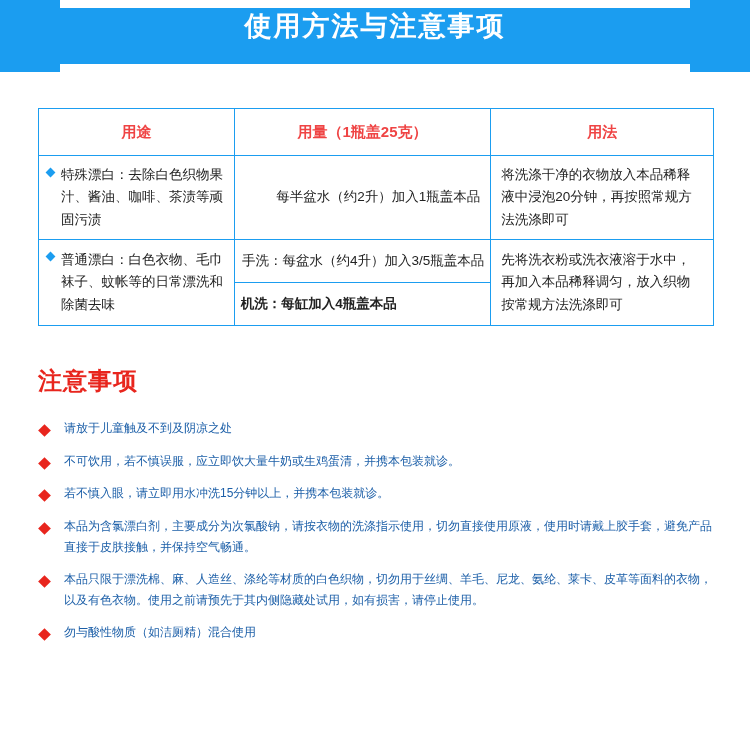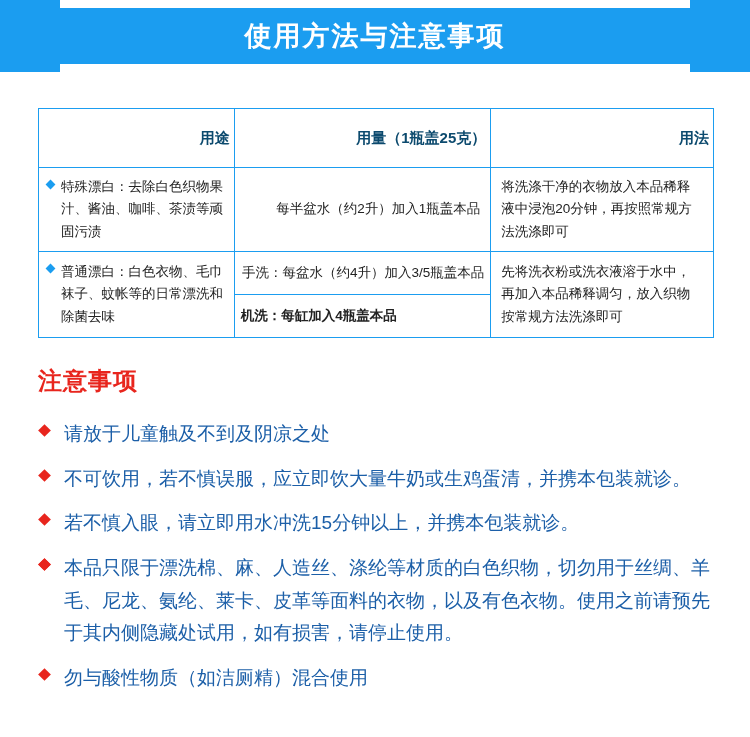--- a/index.html
+++ b/index.html
@@ -18,21 +18,20 @@
 
   
   .header-band {
     position: absolute;
     left: 0;
     top: 8px;
     width: 750px;
     height: 56px;
     background: #1b9df0;
     display: flex;
-    align-items: center;
     justify-content: center;
   }
   .header-band .title {
     color: #ffffff;
     font-size: 27px;
     font-weight: bold;
     letter-spacing: 2px;
   }
   .header-notch-left {
     position: absolute;
@@ -79,26 +78,26 @@
     width: 100%;
     table-layout: fixed;
   }
   table.usage th,
   table.usage td {
     border: 1px solid #1b9df0;
     vertical-align: middle;
     padding: 8px 10px;
   }
   table.usage th {
-    color: #0c4a6e;
+    color: #ef4444;
     font-size: 15px;
     font-weight: bold;
-    text-align: right;
+    text-align: center;
     height: 34px;
-    padding: 12px 4px;
+    padding: 6px 4px;
   }
   table.usage td {
     font-size: 13.5px;
     line-height: 1.65;
     color: #222;
   }
   .col-a { width: 29%; }
   .col-b { width: 38%; }
   .col-c { width: 33%; }
 
@@ -142,21 +141,21 @@
     position: absolute;
     left: 38px;
     top: 418px;
     width: 680px;
   }
   .notice-item {
     position: relative;
     padding-left: 26px;
     margin-bottom: 12px;
     color: #1c5fa8;
-    font-size: 19px;
+    font-size: 12px;
     line-height: 1.72;
   }
   .notice-item .dia {
     position: absolute;
     left: 2px;
     top: 8px;
     width: 9px;
     height: 9px;
     background: #e8251d;
     transform: rotate(45deg);
@@ -223,20 +222,21 @@
   <div class="notice-item">
     <span class="dia"></span>
     <span>不可饮用，若不慎误服，应立即饮大量牛奶或生鸡蛋清，并携本包装就诊。</span>
   </div>
   <div class="notice-item">
     <span class="dia"></span>
     <span>若不慎入眼，请立即用水冲洗15分钟以上，并携本包装就诊。</span>
   </div>
   <div class="notice-item">
     <span class="dia"></span>
+    <span>本品为含氯漂白剂，主要成分为次氯酸钠，请按衣物的洗涤指示使用，切勿直接使用原液，使用时请戴上胶手套，避免产品直接于皮肤接触，并保持空气畅通。</span>
   </div>
   <div class="notice-item">
     <span class="dia"></span>
     <span>本品只限于漂洗棉、麻、人造丝、涤纶等材质的白色织物，切勿用于丝绸、羊毛、尼龙、氨纶、莱卡、皮革等面料的衣物，以及有色衣物。使用之前请预先于其内侧隐藏处试用，如有损害，请停止使用。</span>
   </div>
   <div class="notice-item">
     <span class="dia"></span>
     <span>勿与酸性物质（如洁厕精）混合使用</span>
   </div>
 </div>

